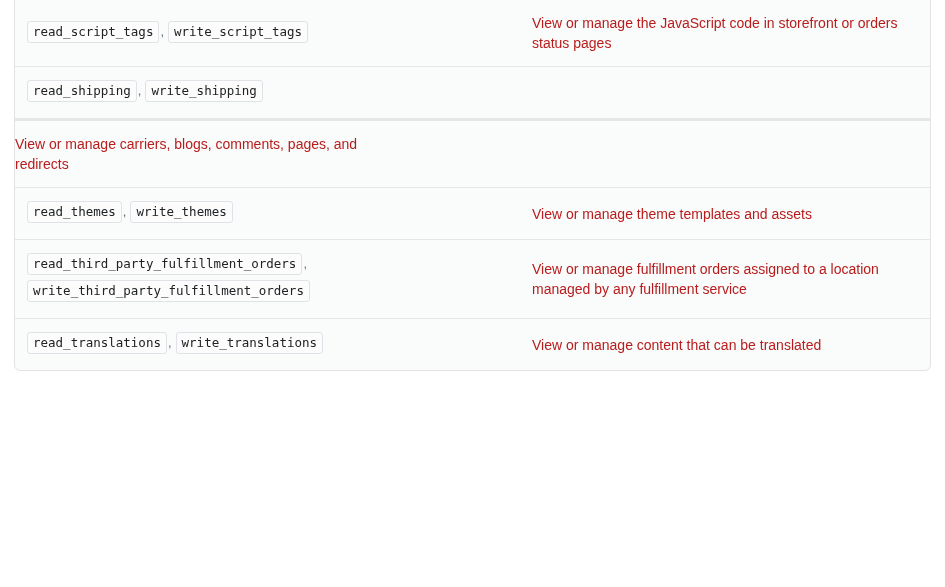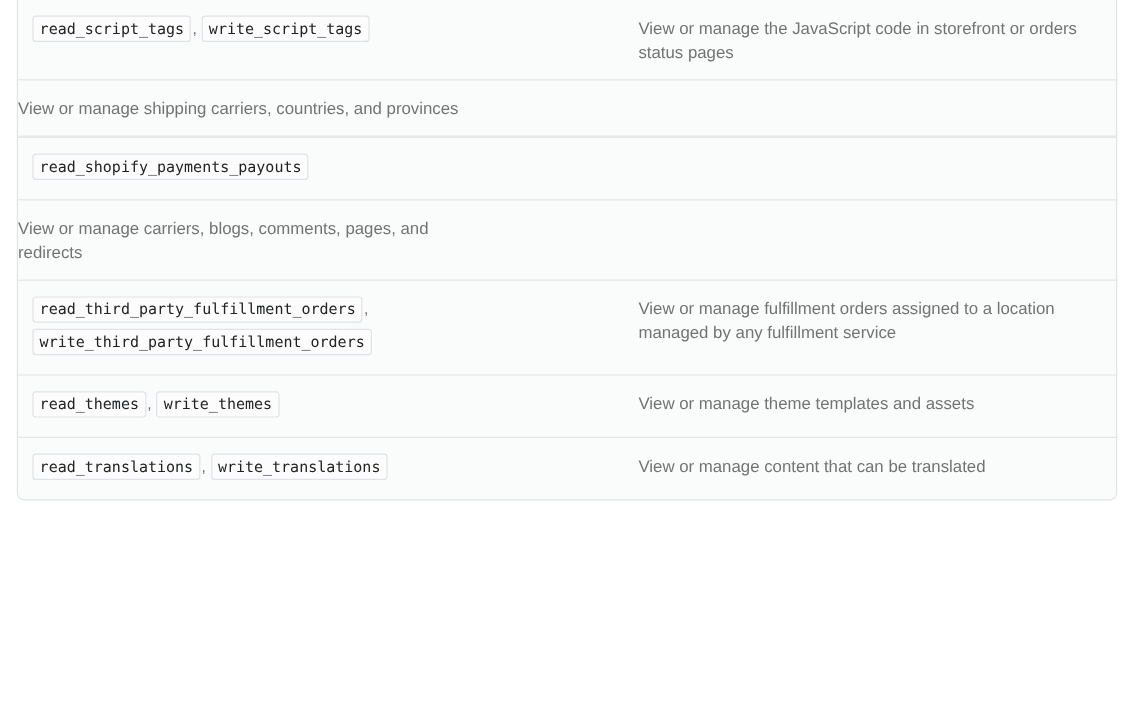--- a/index.html
+++ b/index.html
@@ -30,21 +30,21 @@
     width: 917px;
     background: #fafbfb;
     border: 1px solid #e1e3e5;
     border-top: 1px solid #e1e3e5;
     border-radius: 0 0 6px 6px;
     box-sizing: border-box;
   }
 
   .scope-row {
     display: flex;
-    align-items: flex-start;
+    align-items: center;
     border-top: 1px solid #e4e6e8;
     box-sizing: border-box;
   }
   .scope-row:first-child {
     border-top: none;
   }
 
   
   .scope-cell {
     flex: 0 0 517px;
@@ -84,59 +84,58 @@
     vertical-align: baseline;
   }
 
   
   .desc-cell {
     flex: 1 1 auto;
     padding: 13px 22px 13px 0px;
     box-sizing: border-box;
     font-size: 14px;
     line-height: 20px;
-    color: #737373;
+    color: #b91c1c;
     max-width: 400px;
   }
 </style>
 </head>
 <body>
 
 <div class="page">
   <div class="scope-table" id="scope-table">
       <div class="scope-row">
         <div class="scope-cell">
           <div class="chip-list"><code class="chip">read_script_tags</code><span class="chip-sep">,</span><code class="chip">write_script_tags</code></div>
         </div>
         <div class="desc-cell">View or manage the JavaScript code in storefront or orders status pages</div>
       </div>
       <div class="scope-row">
-        <div class="desc-cell">View or manage shipping carriers, countries, and provinces</div>
+        <div class="scope-cell">
+          <div class="chip-list"><code class="chip">read_shipping</code><span class="chip-sep">,</span><code class="chip">write_shipping</code></div>
+        </div>
       </div>
       <div class="scope-row">
       </div>
       <div class="scope-row">
-        <div class="scope-cell">
-          <div class="chip-list"><code class="chip">read_shopify_payments_payouts</code></div>
-        </div>
       </div>
       <div class="scope-row">
         <div class="desc-cell">View or manage carriers, blogs, comments, pages, and redirects</div>
       </div>
       <div class="scope-row">
         <div class="scope-cell">
+          <div class="chip-list"><code class="chip">read_themes</code><span class="chip-sep">,</span><code class="chip">write_themes</code></div>
+        </div>
+        <div class="desc-cell">View or manage theme templates and assets</div>
+      </div>
+      <div class="scope-row">
+        <div class="scope-cell">
           <div class="chip-list"><code class="chip">read_third_party_fulfillment_orders</code><span class="chip-sep">,</span><code class="chip">write_third_party_fulfillment_orders</code></div>
         </div>
         <div class="desc-cell">View or manage fulfillment orders assigned to a location managed by any fulfillment service</div>
-      </div>
-      <div class="scope-row">
-        <div class="scope-cell">
-          <div class="chip-list"><code class="chip">read_themes</code><span class="chip-sep">,</span><code class="chip">write_themes</code></div>
-        </div>
-        <div class="desc-cell">View or manage theme templates and assets</div>
       </div>
       <div class="scope-row">
         <div class="scope-cell">
           <div class="chip-list"><code class="chip">read_translations</code><span class="chip-sep">,</span><code class="chip">write_translations</code></div>
         </div>
         <div class="desc-cell">View or manage content that can be translated</div>
       </div>
     </div>
 </div>
 

